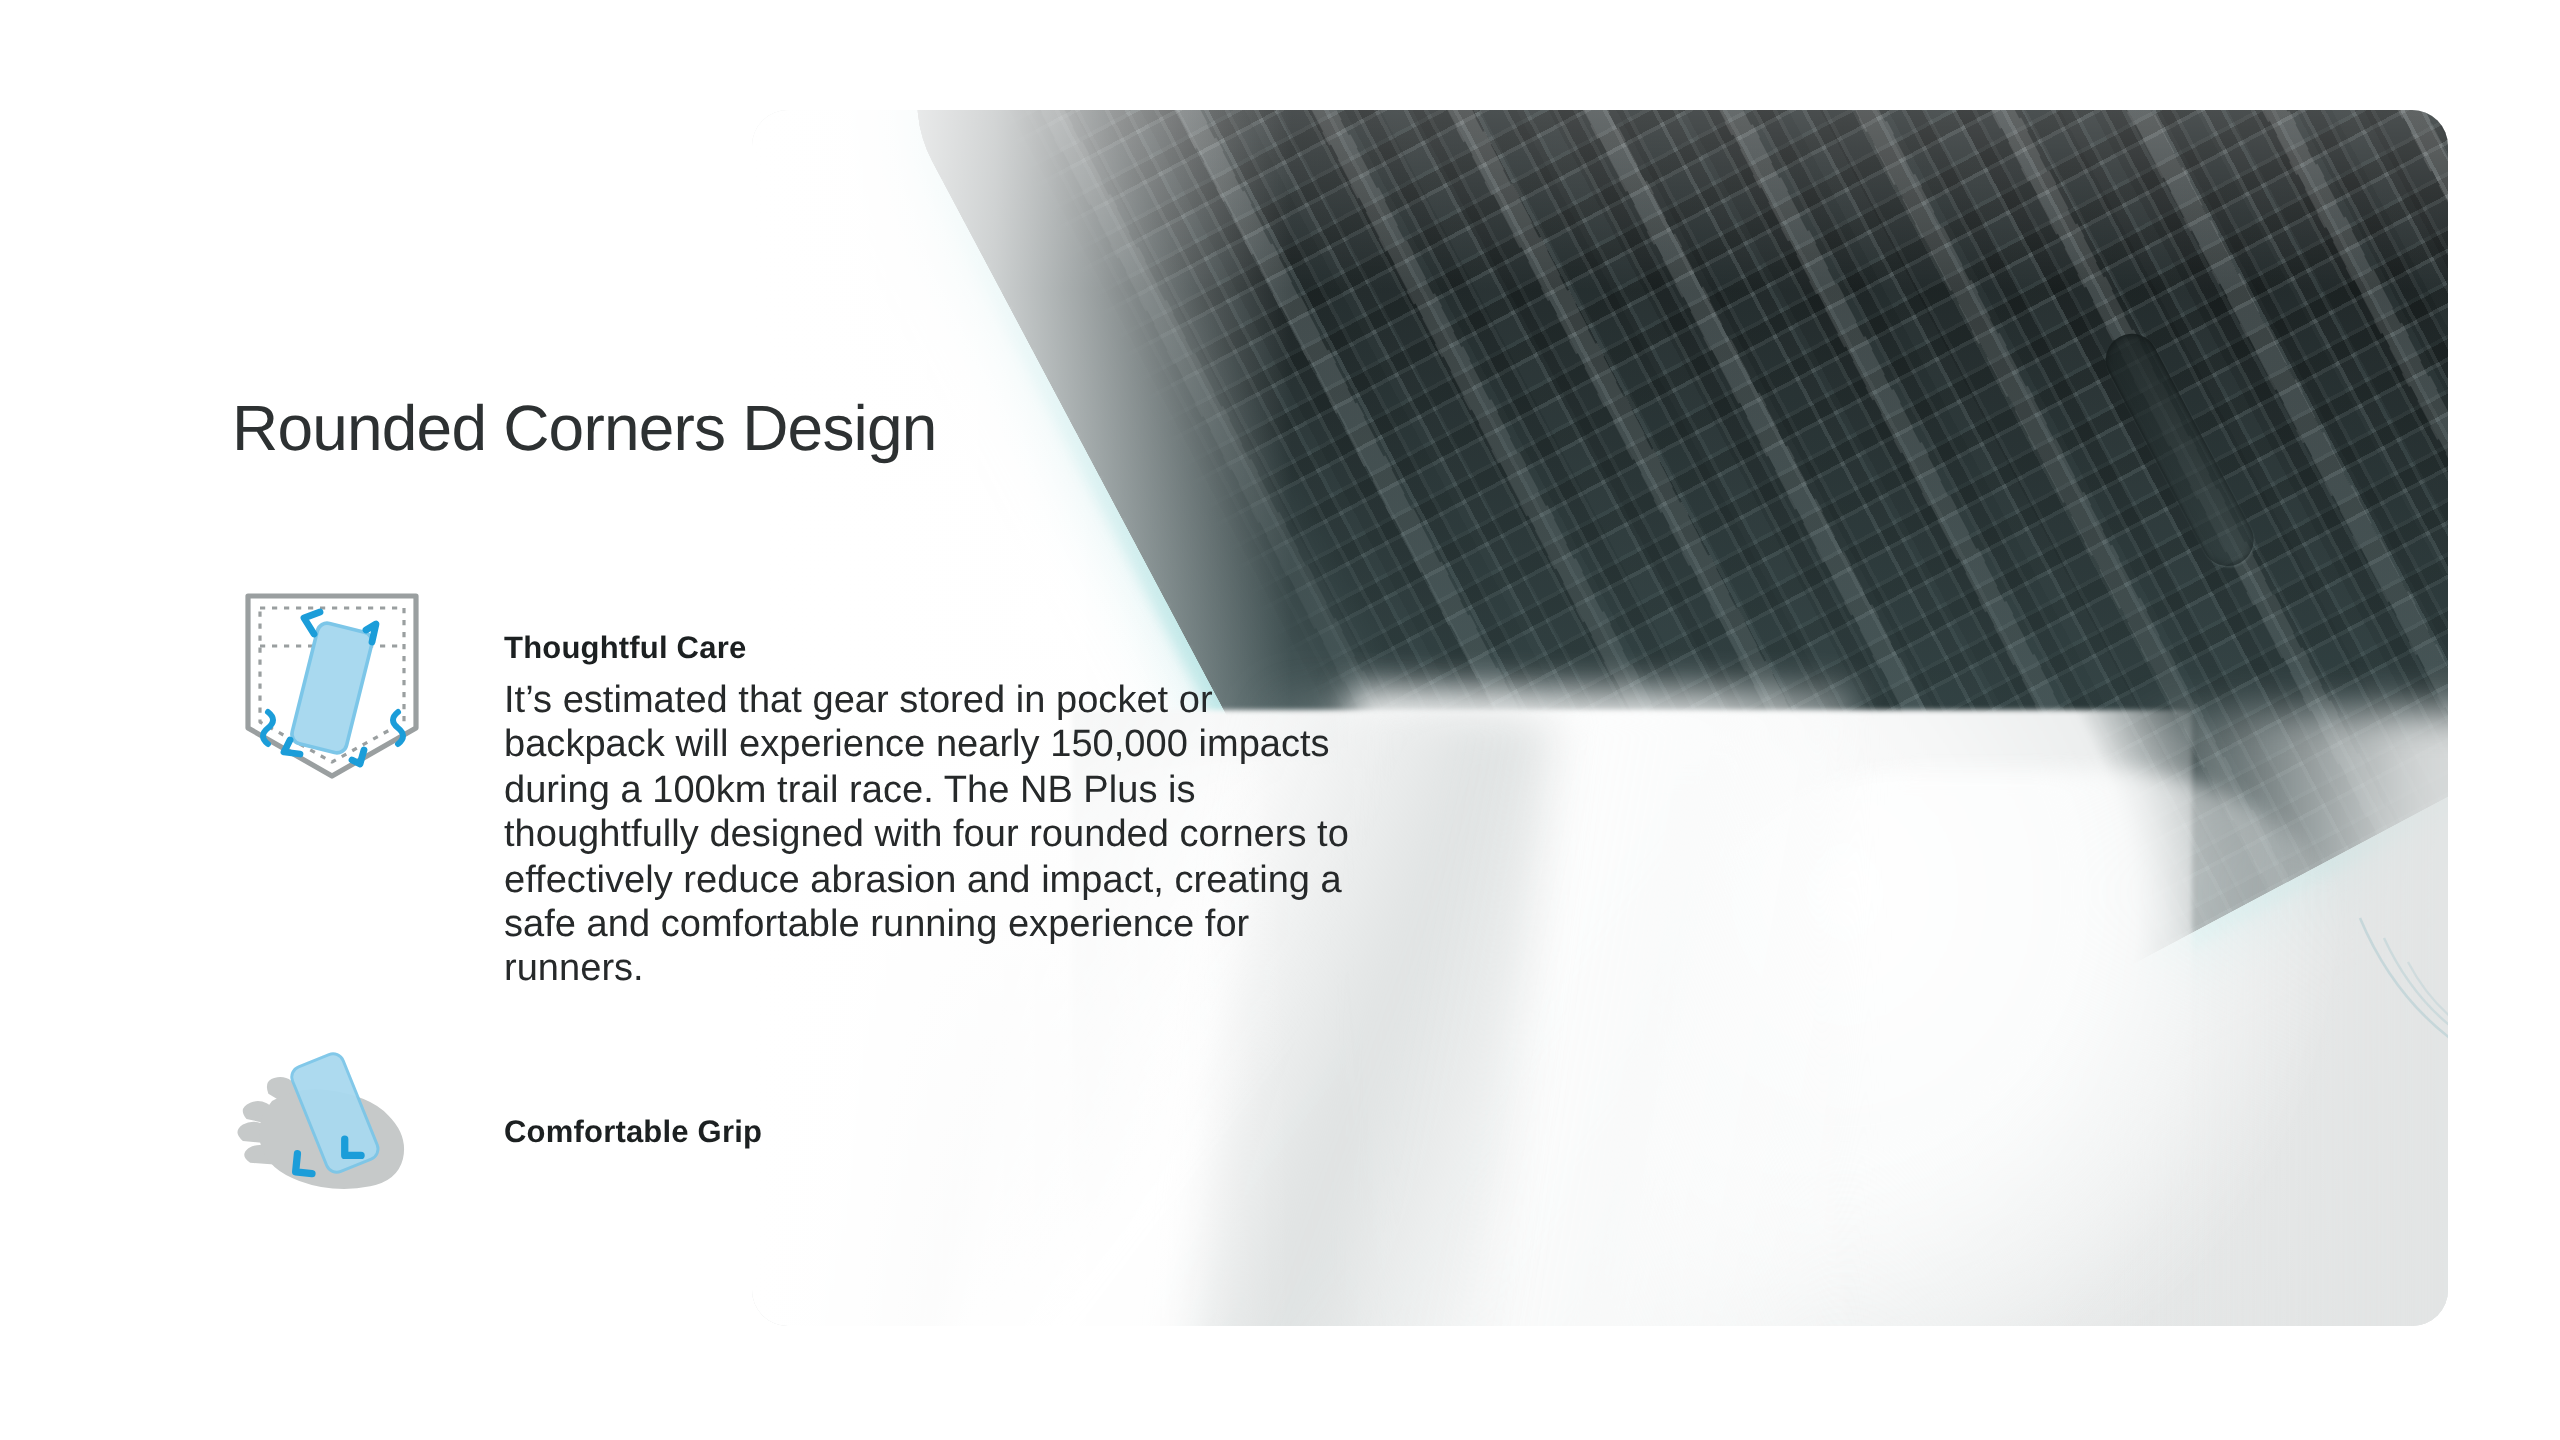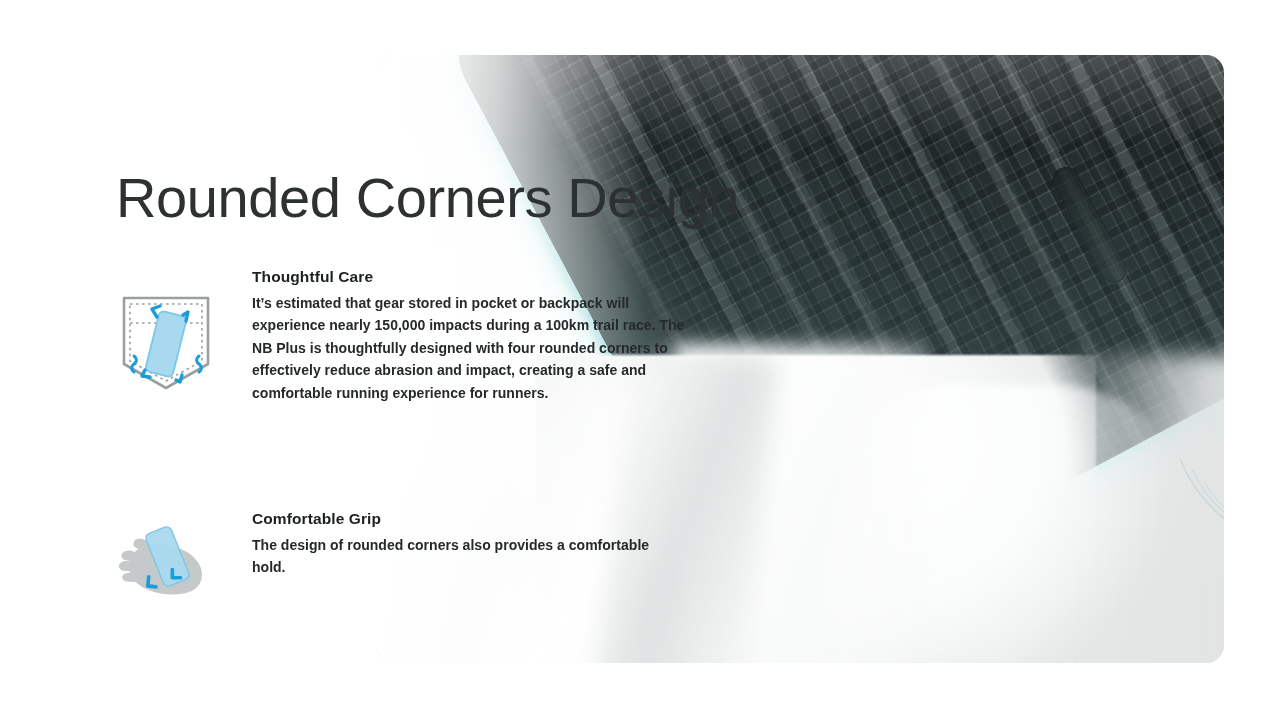--- a/index.html
+++ b/index.html
@@ -179,52 +179,52 @@
   .panel-fade-top {
     position:absolute;
     left:0; top:0; width:100%; height:90px;
     background:linear-gradient(180deg, rgba(255,255,255,0.55) 0%, rgba(255,255,255,0) 100%);
     opacity:.35;
   }
 
   
   .title {
     position:absolute;
-    left:116px; top:165px;
-    font-size:56px;
+    left:116px; top:196px;
+    font-size:32px;
     font-weight:400;
     letter-spacing:-0.4px;
     color:#2d3132;
     white-space:nowrap;
   }
 
   .block { position:absolute; }
   .block-1 { left:116px; top:268px; width:570px; }
   .block-2 { left:116px; top:510px; width:570px; }
 
   .block-icon {
     position:absolute;
     left:0; top:0;
     width:100px; height:100px;
   }
   .block-1 .block-icon { top:24px; }
   .block-2 .block-icon { top:5px; }
 
-  .block-body { margin-left:136px; }
+  .block-body { margin-left:136px;margin-top:48px; }
 
   .block-head {
     font-size:15.5px;
     font-weight:700;
     color:#1c2021;
     letter-spacing:0.1px;
     margin-bottom:6px;
   }
   .block-text {
-    font-size:14px;
-    font-weight:700;
+    font-size:19px;
+    font-weight:400;
     line-height:22.4px;
     color:#26292a;
     letter-spacing:0.02px;
   }
 </style>
 </head>
 <body>
 
 <div class="slide">
 
@@ -310,17 +310,16 @@
         <rect x="44" y="8" width="30" height="62" rx="6" fill="#a9d9ef" stroke="#7cc6e8" stroke-width="1.6" opacity="0.95"></rect>
       </g>
 
       <g fill="none" stroke="#1b9dd9" stroke-width="4" stroke-linecap="round" stroke-linejoin="round">
         <path d="M36 63 L35 73 L44 74"></path>
         <path d="M62 55 L62 64 L71 64"></path>
       </g>
     </svg>
     <div class="block-body">
       <div class="block-head">Comfortable Grip</div>
-      <div class="block-text">The design of rounded corners also provides a comfortable hold.</div>
     </div>
   </div>
 
 </div>
 
 </body></html>

